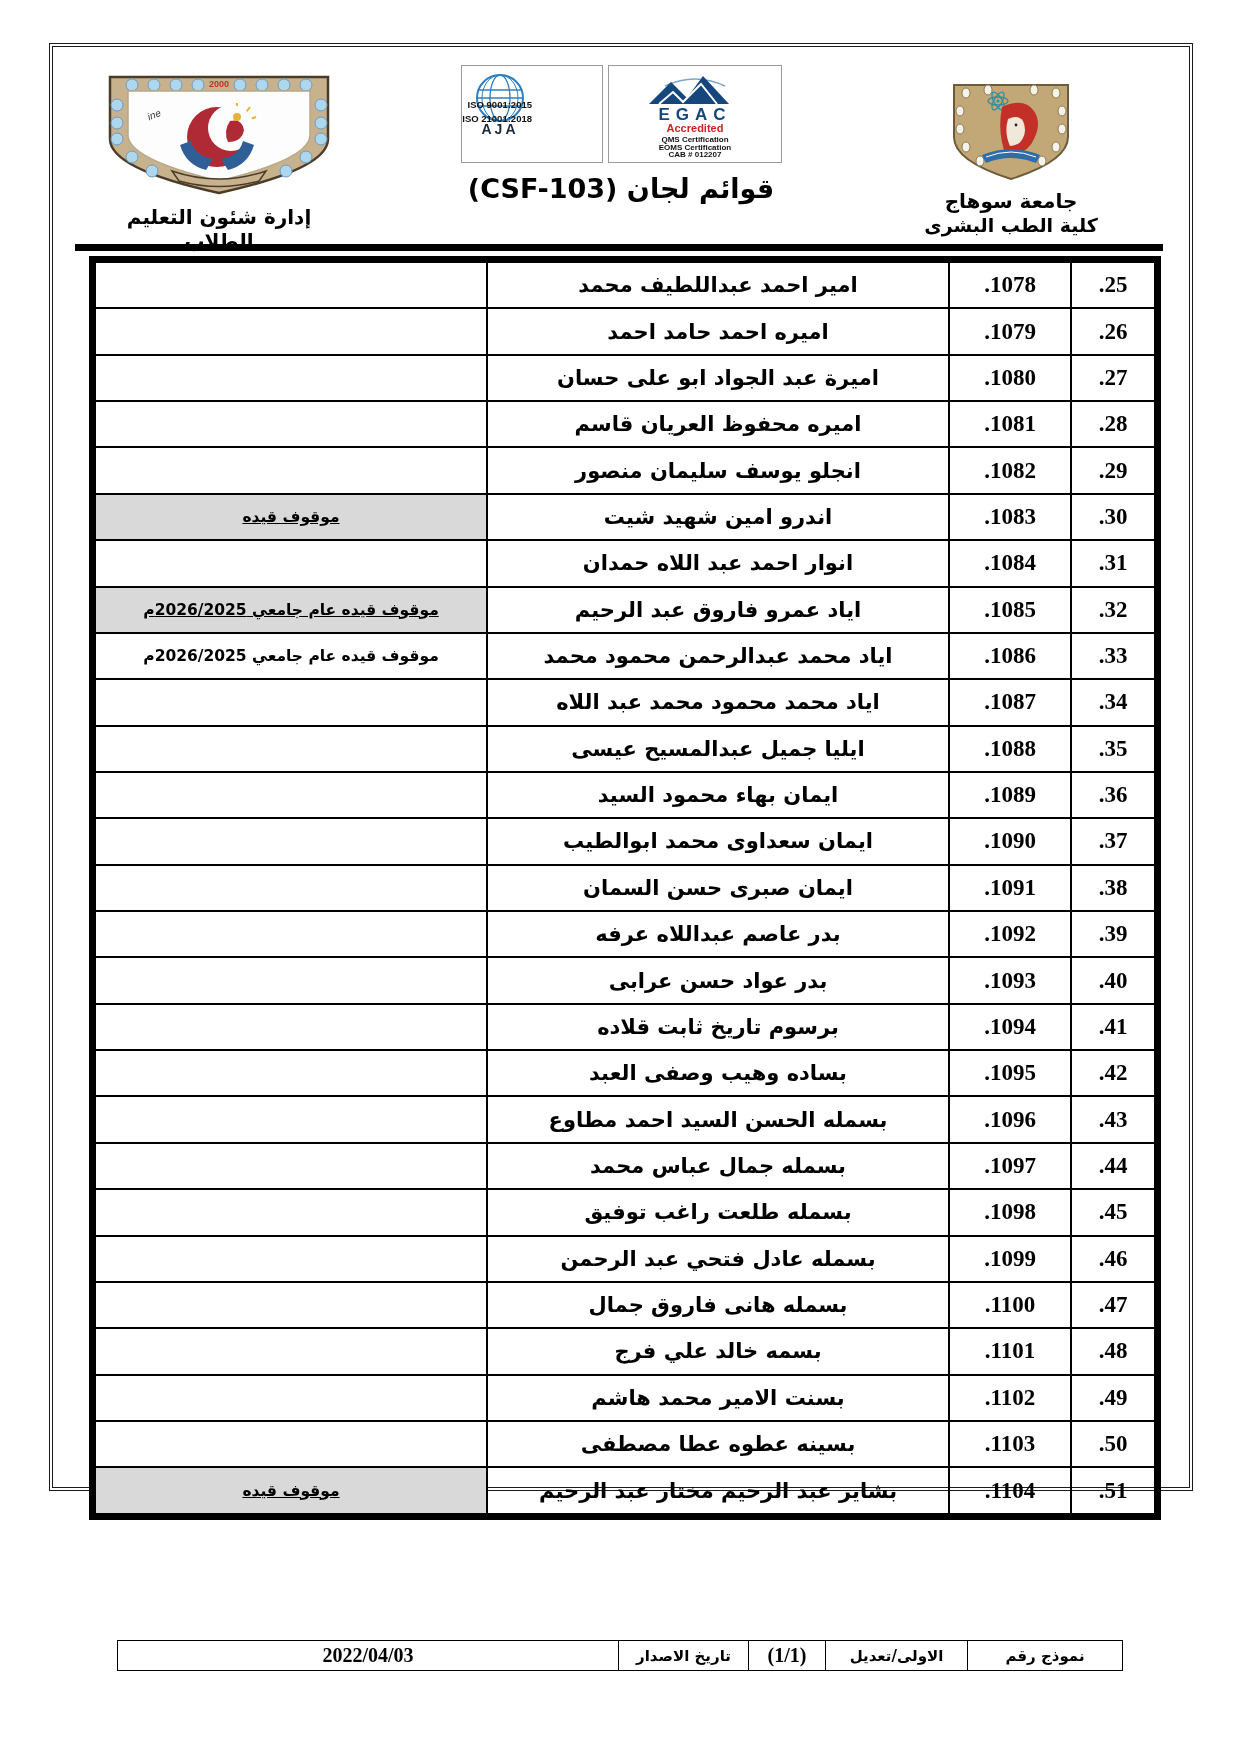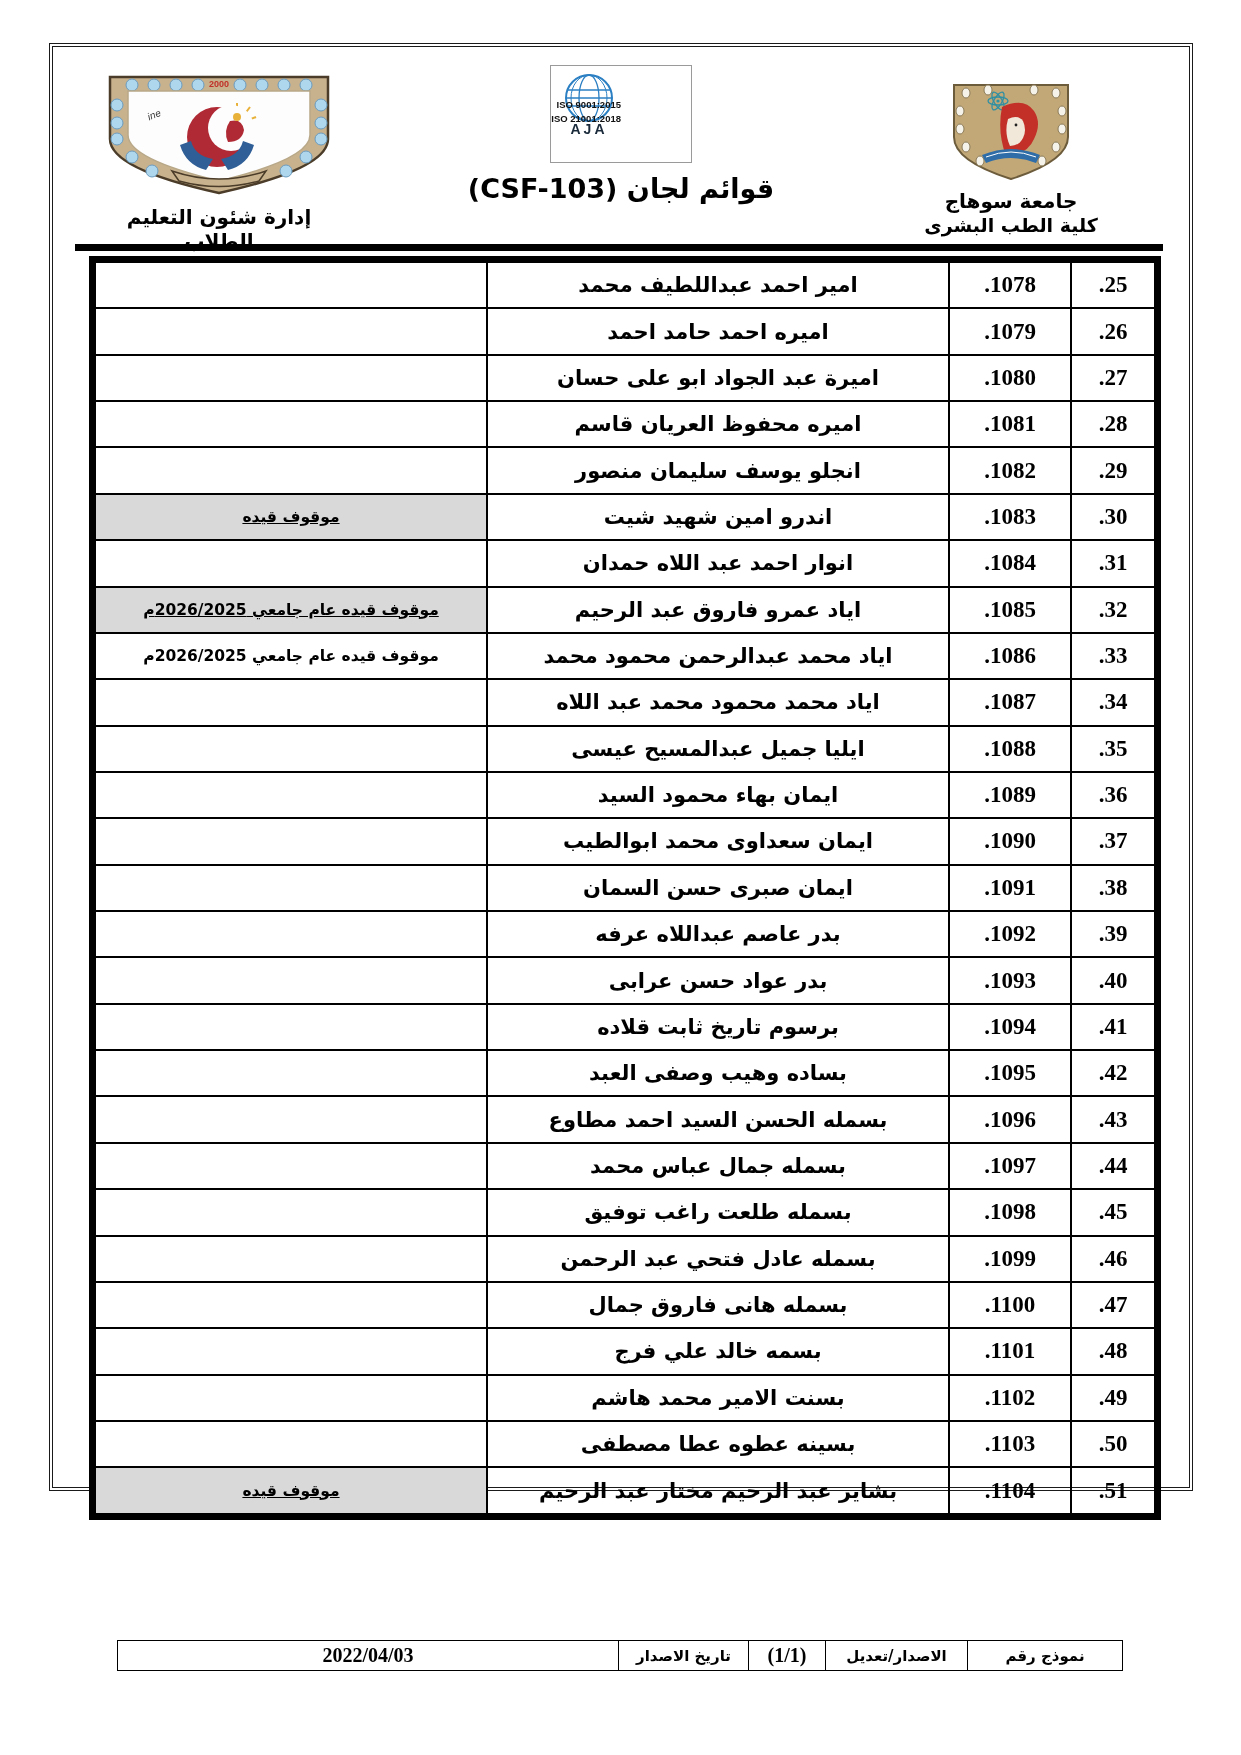--- a/index.html
+++ b/index.html
@@ -100,20 +100,32 @@
       <path d="M76,72 q6,20 26,25 l7,-11 q-18,-3 -22,-18 z" fill="#2f5f96"></path>
       <path d="M150,72 q-6,20 -26,25 l-7,-11 q18,-3 22,-18 z" fill="#2f5f96"></path>
       <path d="M68,98 q47,16 94,0 l-7,10 q-40,11 -80,0 z" fill="#c8b28e" stroke="#4a3c28" stroke-width="1.5"></path>
     </svg>
     <div class="dept-label">إدارة شئون التعليم الطلاب</div>
   </div>
 
   <div class="hdr-center">
     <div class="accred-wrap">
       <div class="accred-box">
+        <svg width="172" height="92" viewBox="0 0 172 92">
+          <path d="M56,20 Q86,6 116,20" stroke="#7aa7c7" stroke-width="1.5" fill="none"></path>
+          <path d="M40,38 L62,16 L78,32 L94,10 L120,38 Z" fill="#16477c"></path>
+          <path d="M50,38 L64,26 L74,36 L92,18 L108,38" stroke="#fff" stroke-width="2" fill="none"></path>
+          <text x="86" y="54" text-anchor="middle" font-size="17" font-weight="bold" letter-spacing="6" fill="#16477c">EGAC</text>
+          <text x="86" y="66" text-anchor="middle" font-size="11" font-weight="bold" fill="#cc2222">Accredited</text>
+          <text x="86" y="76" text-anchor="middle" font-size="8" font-weight="bold" fill="#111">QMS Certification</text>
+          <text x="86" y="84" text-anchor="middle" font-size="8" font-weight="bold" fill="#111">EOMS Certification</text>
+          <text x="86" y="91" text-anchor="middle" font-size="8" font-weight="bold" fill="#111">CAB # 012207</text>
+        </svg>
+      </div>
+      <div class="accred-box">
         <svg width="140" height="92" viewBox="0 0 140 92">
           <circle cx="38" cy="32" r="23" fill="#fff" stroke="#2b7fc3" stroke-width="2"></circle>
           <ellipse cx="38" cy="32" rx="10" ry="23" fill="none" stroke="#2b7fc3" stroke-width="1.3"></ellipse>
           <ellipse cx="38" cy="32" rx="18" ry="23" fill="none" stroke="#2b7fc3" stroke-width="1"></ellipse>
           <line x1="16" y1="24" x2="60" y2="24" stroke="#2b7fc3" stroke-width="1.3"></line>
           <line x1="15" y1="32" x2="61" y2="32" stroke="#2b7fc3" stroke-width="1.3"></line>
           <line x1="16" y1="40" x2="60" y2="40" stroke="#2b7fc3" stroke-width="1.3"></line>
           <text x="38" y="68" text-anchor="middle" font-size="14" font-weight="bold" letter-spacing="3" fill="#1a2a3a">AJA</text>
           <text x="70" y="42" font-size="9.5" font-weight="bold" fill="#111">ISO 9001:2015</text>
           <text x="70" y="56" font-size="9.5" font-weight="bold" fill="#111">ISO 21001:2018</text>
@@ -354,19 +366,19 @@
     <td class="c-seat">1104.</td>
     <td class="c-name">بشاير عبد الرحيم مختار عبد الرحيم</td>
     <td class="c-note shaded">موقوف قيده</td>
   </tr>
 </tbody>
     </table>
   </div>
 
   <div class="footer-table">
     <div class="footer-cell" style="width:155px">نموذج رقم</div>
-    <div class="footer-cell" style="width:142px">الاصدار/تعديل</div>
+    <div class="footer-cell" style="width:142px">الاولى/تعديل</div>
     <div class="footer-cell val" style="width:77px">(1/1)</div>
     <div class="footer-cell" style="width:130px">تاريخ الاصدار</div>
     <div class="footer-cell val" style="flex:1">2022/04/03</div>
   </div>
 
 </div>
 
 </body></html>

